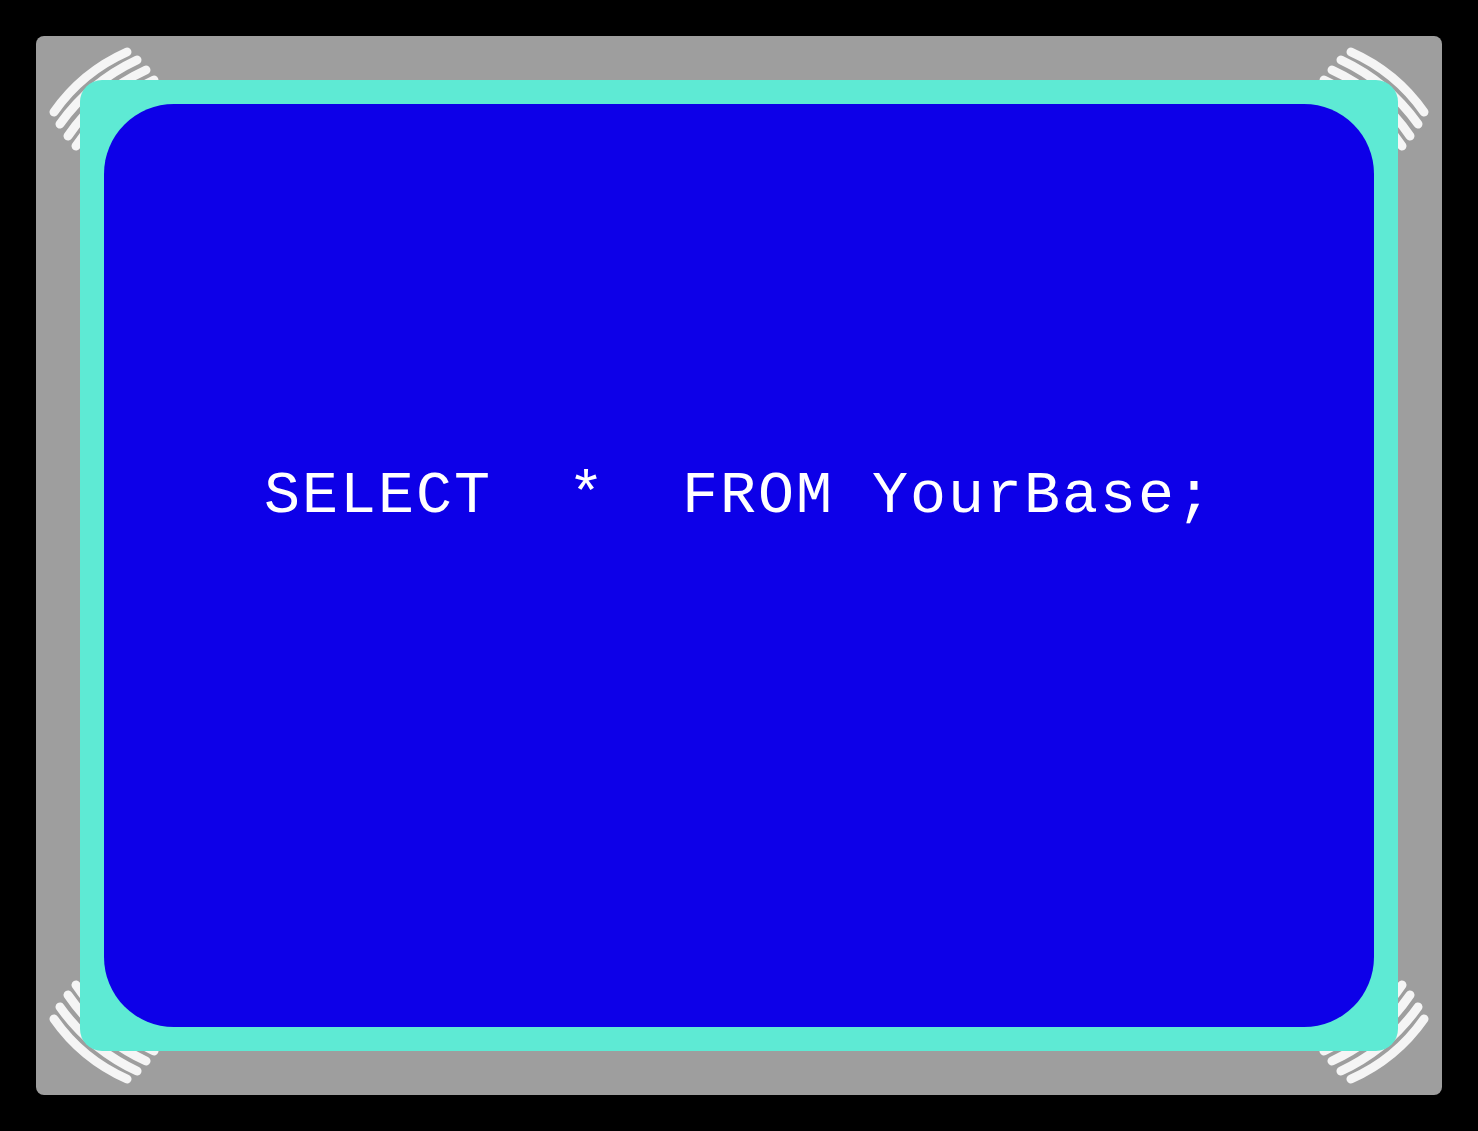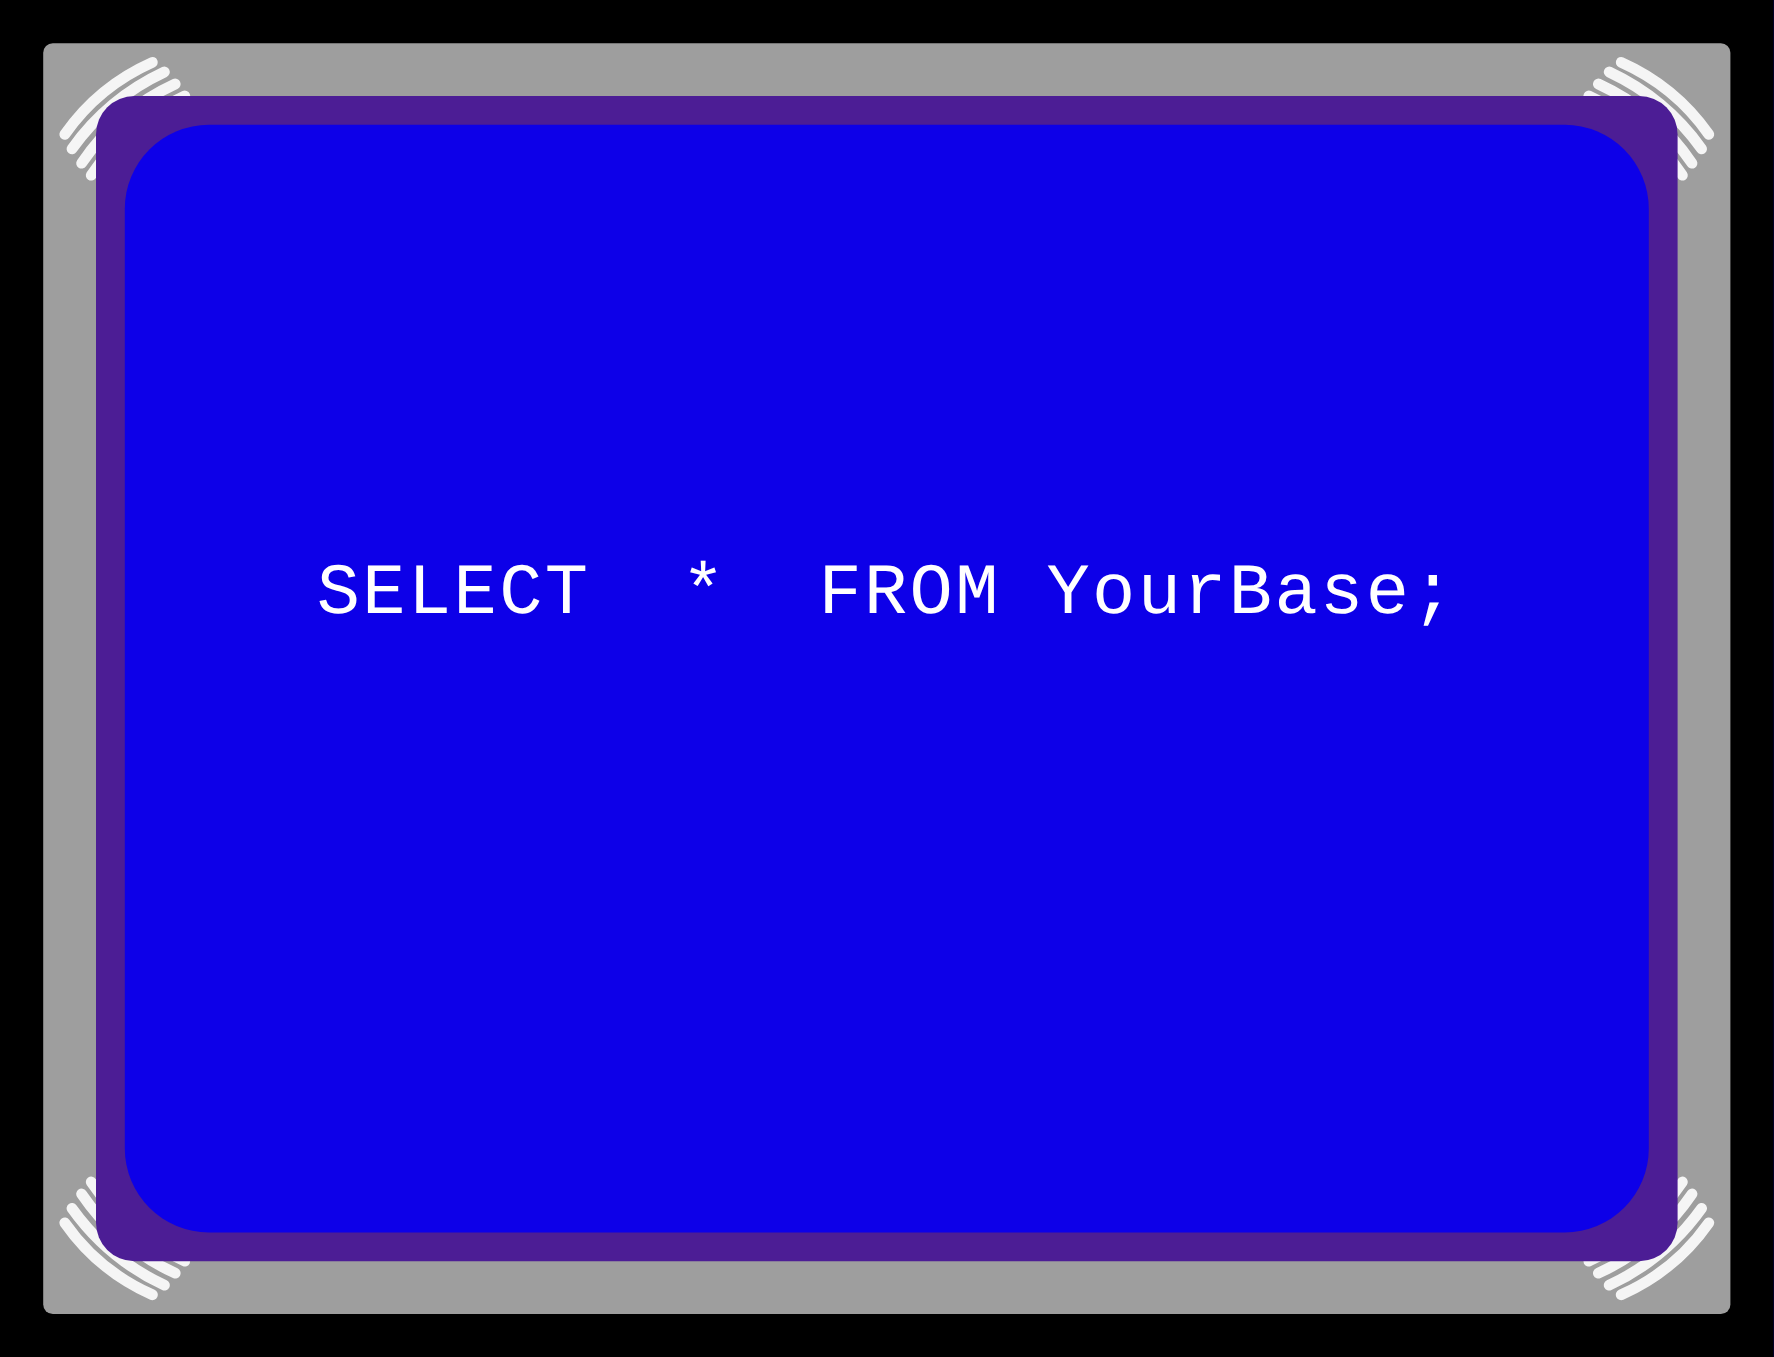--- a/index.html
+++ b/index.html
@@ -34,22 +34,22 @@
       position: relative;
       border-radius: 8px;
     }
 
     .inner-black-border {
       position: absolute;
       top: 44px;
       left: 44px;
       right: 44px;
       bottom: 44px;
-      background: #4c1d95;
-      border-radius: 32px;
+      background: #5eead4;
+      border-radius: 22px;
     }
 
     .crt-screen {
       position: absolute;
       top: 24px;
       left: 24px;
       right: 24px;
       bottom: 24px;
       background: #0d00e8;
       border-radius: 70px;

